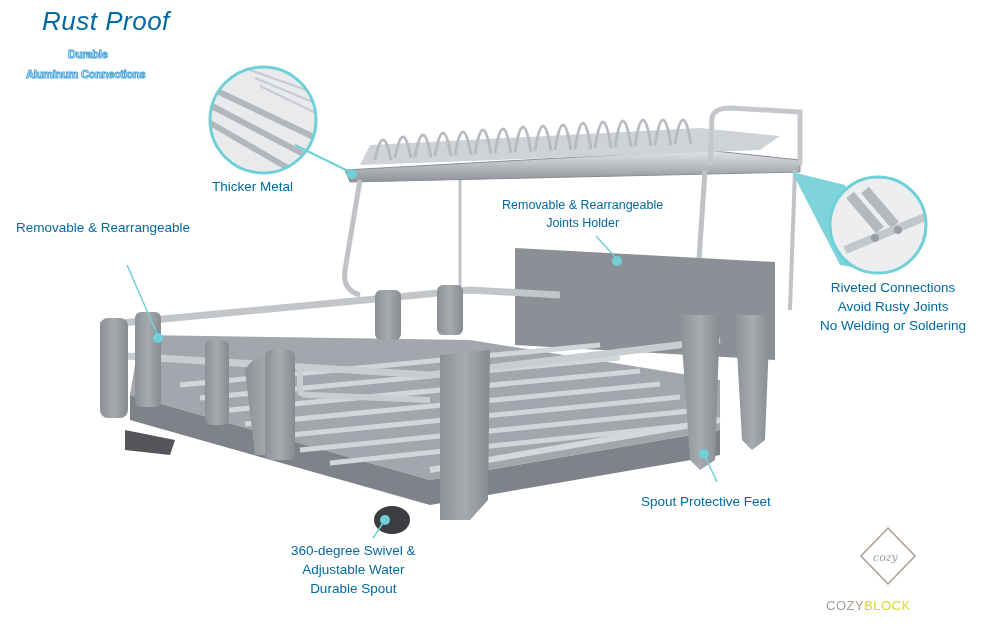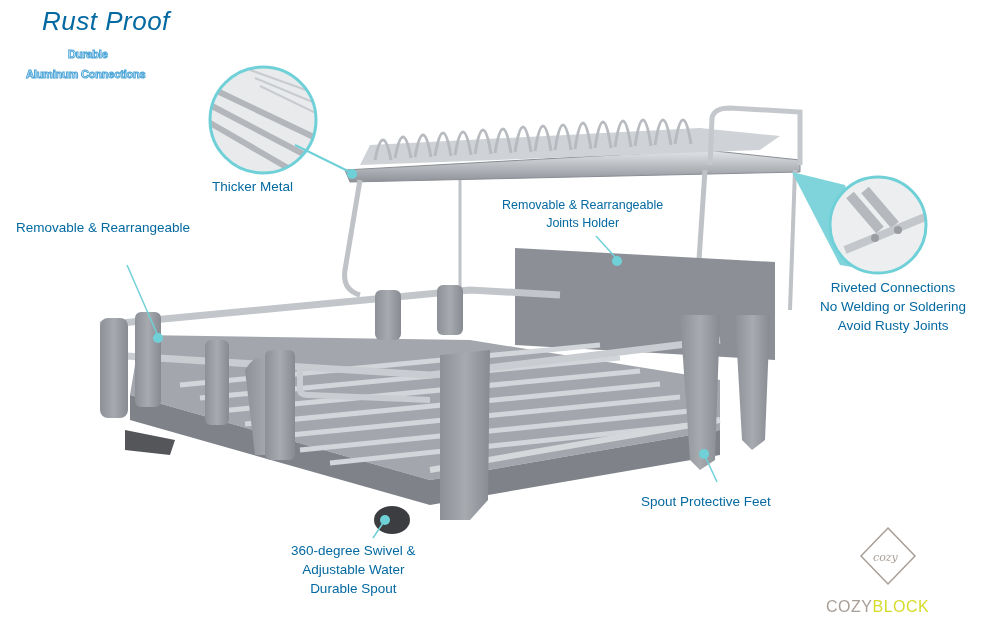--- a/index.html
+++ b/index.html
@@ -1,21 +1,21 @@
 <!DOCTYPE html>
 <html><head>
 <meta charset="utf-8">
 <style>
   html, body { margin:0; padding:0; background:#ffffff; }
   body { width:990px; height:632px; position:relative; overflow:hidden; font-family:"DejaVu Sans", sans-serif; }
   .abs { position:absolute; }
   .callout { position:absolute; color:#0369a1; font-family:"Liberation Sans", sans-serif; font-size:13.5px; line-height:19px; text-align:center; white-space:nowrap; }
   .title-rust { position:absolute; left:42px; top:6px; font-family:Liberation Sans, sans-serif; font-style:italic; font-size:26px; color:#0369a1; letter-spacing:0.5px; }
   .sub { position:absolute; font-family:"Liberation Sans", sans-serif; font-weight:bold; font-size:11px; color:#ffffff; -webkit-text-stroke:1px #4ea6d8; letter-spacing:-0.2px; }
-  .logo-text { position:absolute; left:826px; top:598px; font-family:"Liberation Sans", sans-serif; font-size:16px; letter-spacing:0.5px; }
+  .logo-text { position:absolute; left:826px; top:598px; font-family:"Liberation Sans", sans-serif; font-size:13px; letter-spacing:0.5px; }
   .logo-cozy { color:#a89e96; }
   .logo-block { color:#d6dc2a; }
   .cozy-script { position:absolute; left:873px; top:551px; font-family:"DejaVu Serif", serif; font-style:italic; font-size:11px; color:#a89e96; }
 </style>
 </head>
 <body>
 
 <div class="title-rust">Rust Proof</div>
 <div class="sub" style="left:68px; top:48px;">Durable</div>
 <div class="sub" style="left:26px; top:68px;">Aluminum Connections</div>
@@ -161,22 +161,22 @@
   <div>Removable &amp; Rearrangeable</div>
 </div>
 
 <div class="callout" style="left:502px; top:196px; font-size:12.5px; line-height:18px;">
   <div>Removable &amp; Rearrangeable</div>
   <div>Joints Holder</div>
 </div>
 
 <div class="callout" style="left:806px; top:278px;margin-left:14px;">
   <div>Riveted Connections</div>
+  <div>Avoid Rusty Joints</div>
   <div>No Welding or Soldering</div>
-  <div>Avoid Rusty Joints</div>
 </div>
 
 <div class="callout" style="left:641px; top:492px;">
   <div>Spout Protective Feet</div>
 </div>
 
 <div class="callout" style="left:291px; top:541px;">
   <div>360-degree Swivel &amp;</div>
   <div>Adjustable Water</div>
   <div>Durable Spout</div>

